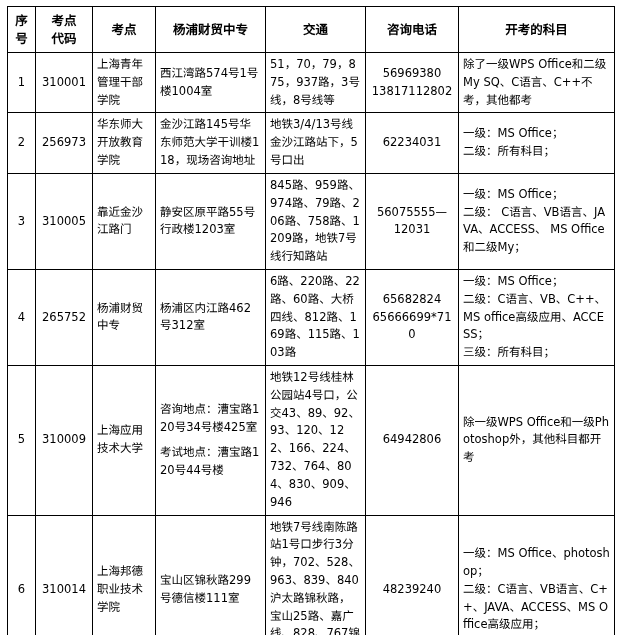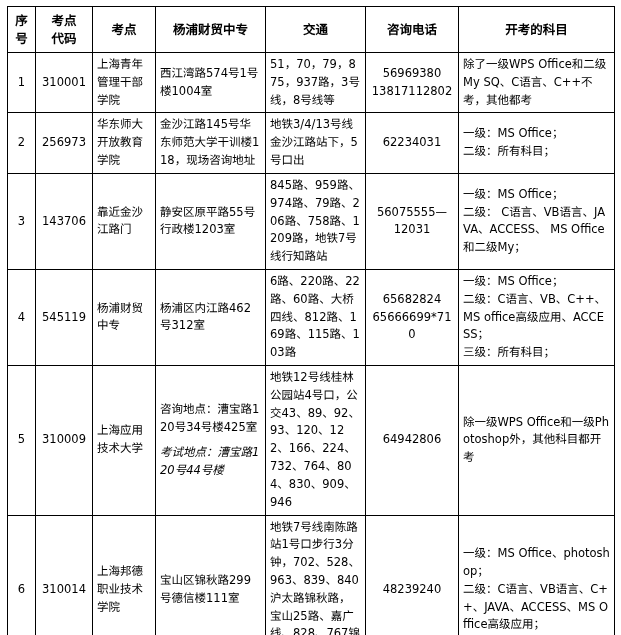--- a/index.html
+++ b/index.html
@@ -79,21 +79,21 @@
   }
   td.traf {
     line-height: 1.62;
   }
   td.subj {
     line-height: 1.62;
     padding-left: 6px;
     padding-right: 3px;
   }
   .para { margin: 0; }
-  .para + .para { margin-top: 7px; font-style: italic; }
+  .para + .para { margin-top: 7px; }
   .line { display: block; }
   .hdr-stack { display: block; }
 </style>
 </head>
 <body>
 
 <div class="sheet">
 
   <table class="exam-table">
     <colgroup>
@@ -147,37 +147,37 @@
           <span class="line">62234031</span>
         </td>
         <td class="subj">
           <span class="line">一级：MS Office；</span>
           <span class="line">二级：所有科目；</span>
         </td>
       </tr>
 
       <tr>
         <td class="idx">3</td>
-        <td class="code">143706</td>
+        <td class="code">310005</td>
         <td class="site">靠近金沙江路门</td>
         <td class="addr">静安区原平路55号行政楼1203室</td>
         <td class="traf">845路、959路、974路、79路、206路、758路、1209路，地铁7号线行知路站</td>
         <td class="phone">
           <span class="line">56075555—</span>
           <span class="line">12031</span>
         </td>
         <td class="subj">
           <span class="line">一级：MS Office；</span>
           <span class="line">二级： C语言、VB语言、JAVA、ACCESS、 MS Office和二级My；</span>
         </td>
       </tr>
 
       <tr>
         <td class="idx">4</td>
-        <td class="code">545119</td>
+        <td class="code">265752</td>
         <td class="site">杨浦财贸中专</td>
         <td class="addr">杨浦区内江路462号312室</td>
         <td class="traf">6路、220路、22路、60路、大桥四线、812路、169路、115路、103路</td>
         <td class="phone">
           <span class="line">65682824</span>
           <span class="line">65666699*710</span>
         </td>
         <td class="subj">
           <span class="line">一级：MS Office；</span>
           <span class="line">二级：C语言、VB、C++、MS office高级应用、ACCESS；</span>

